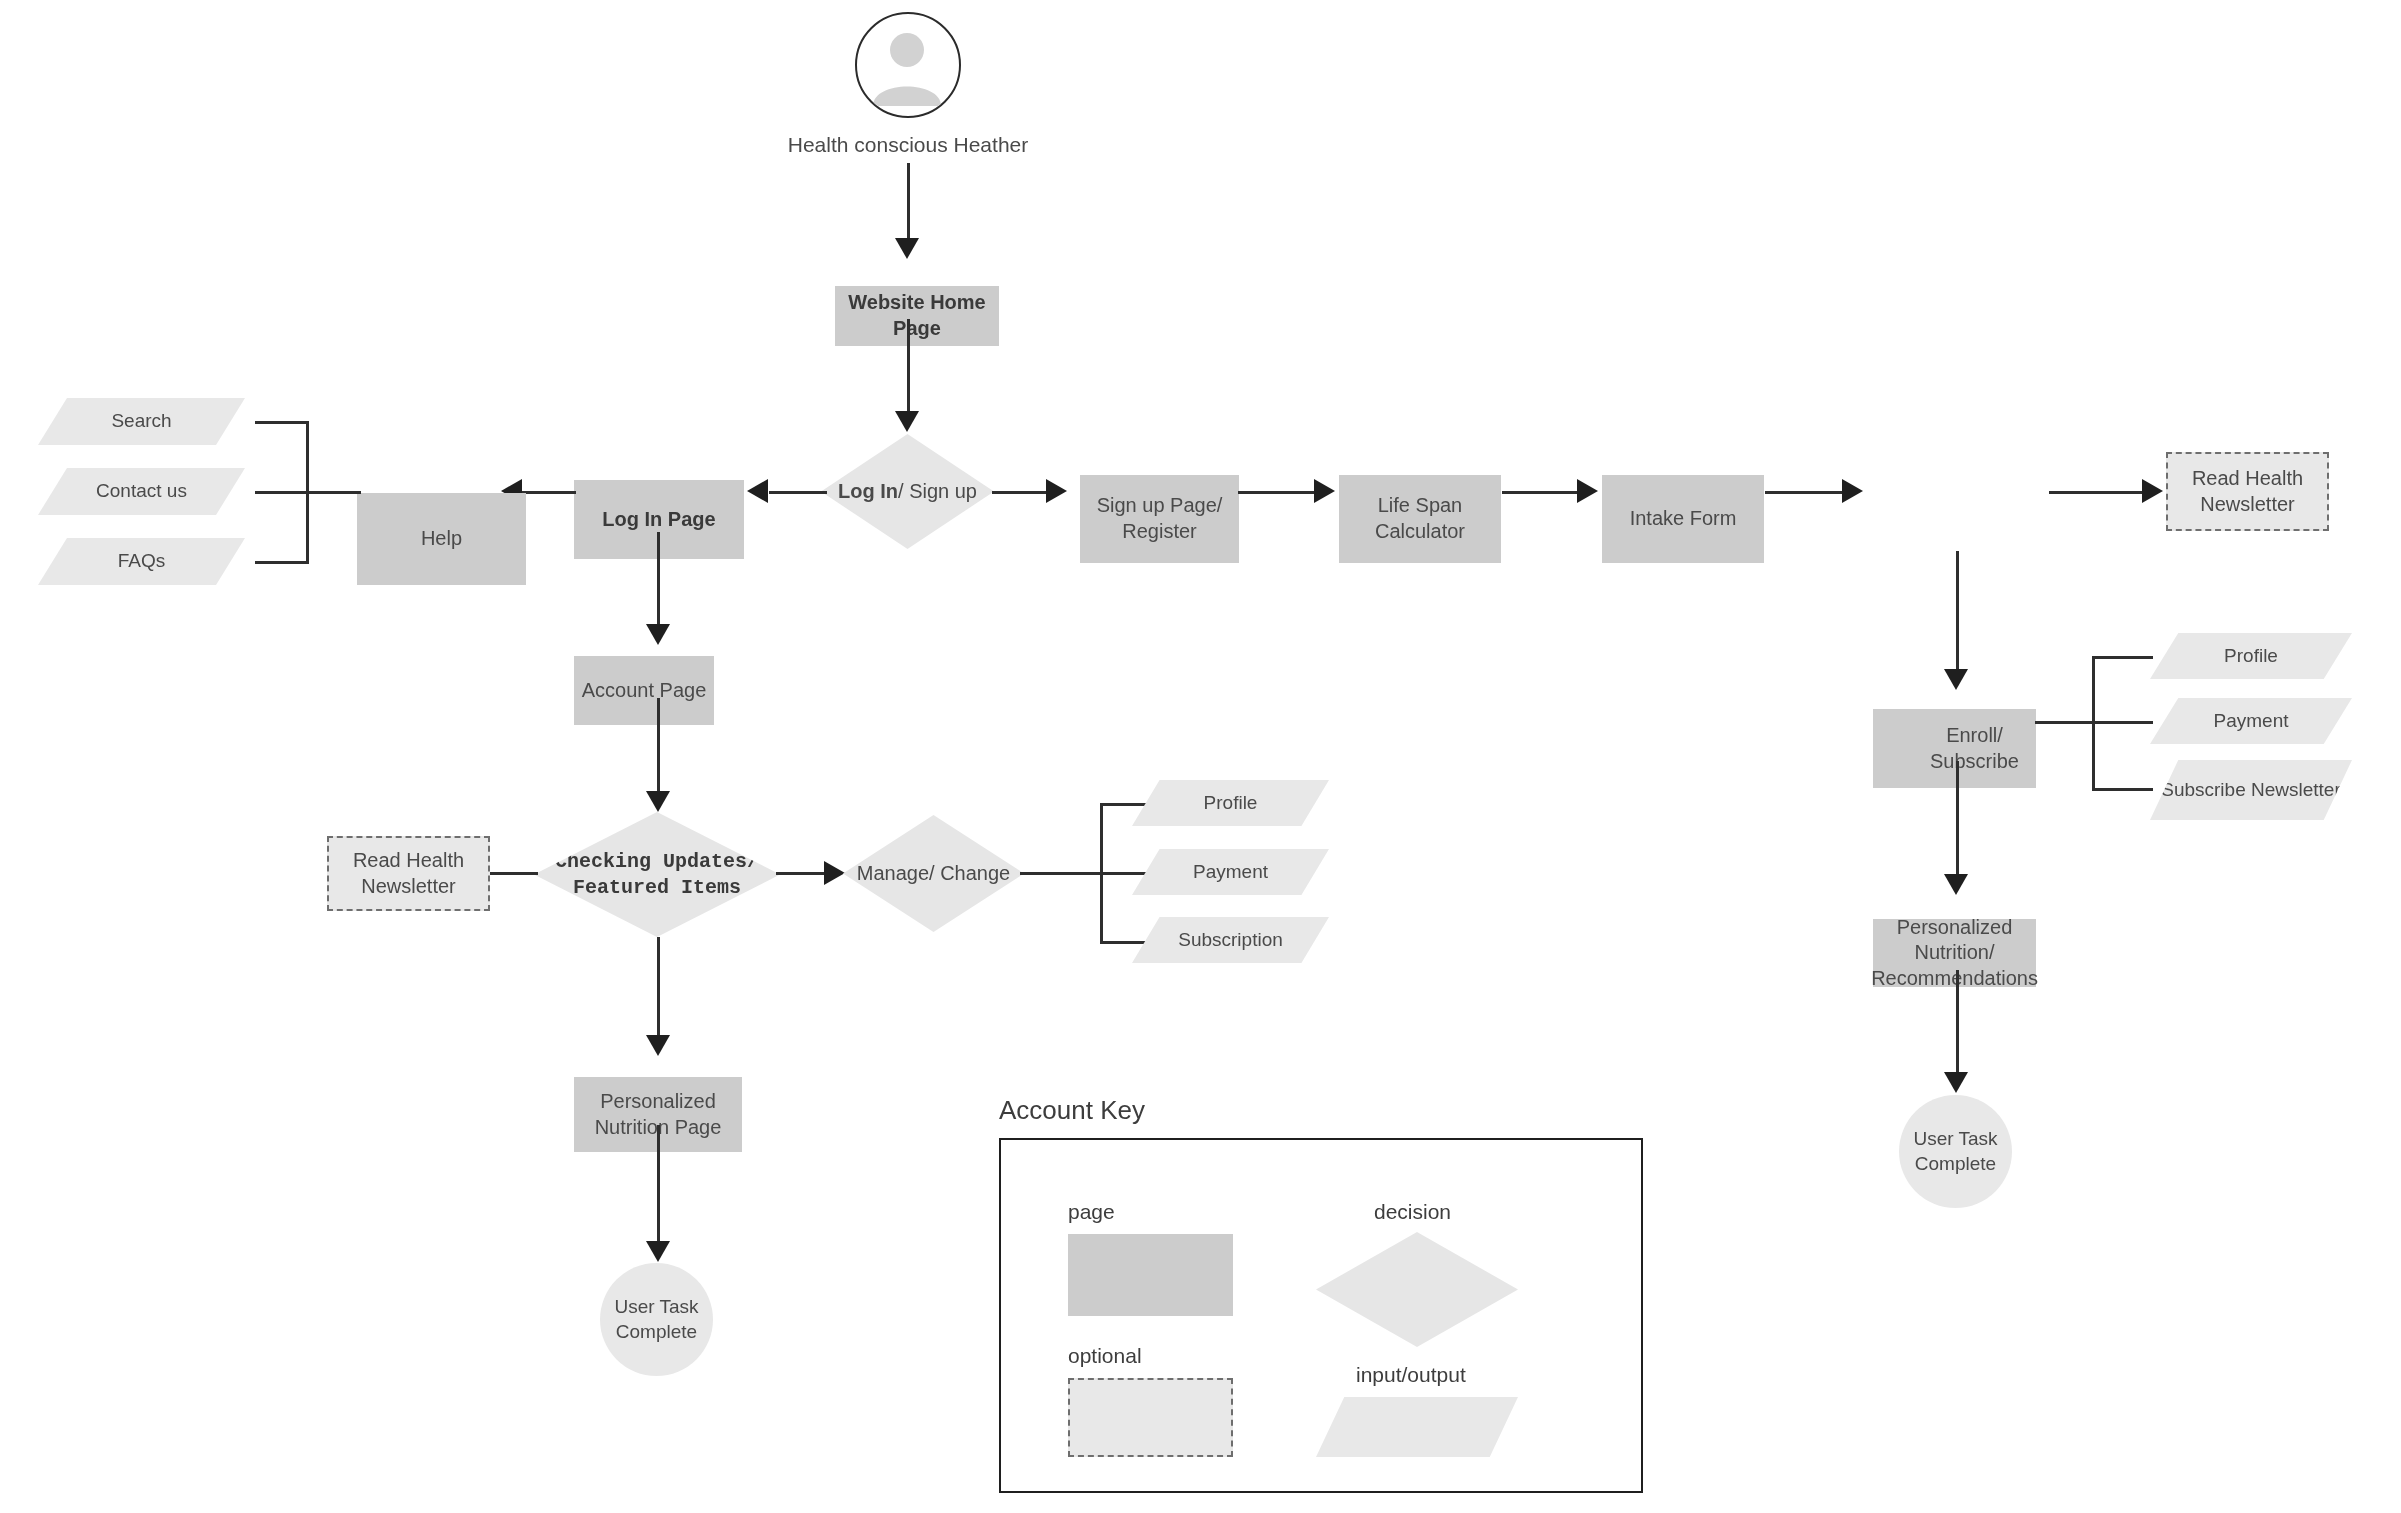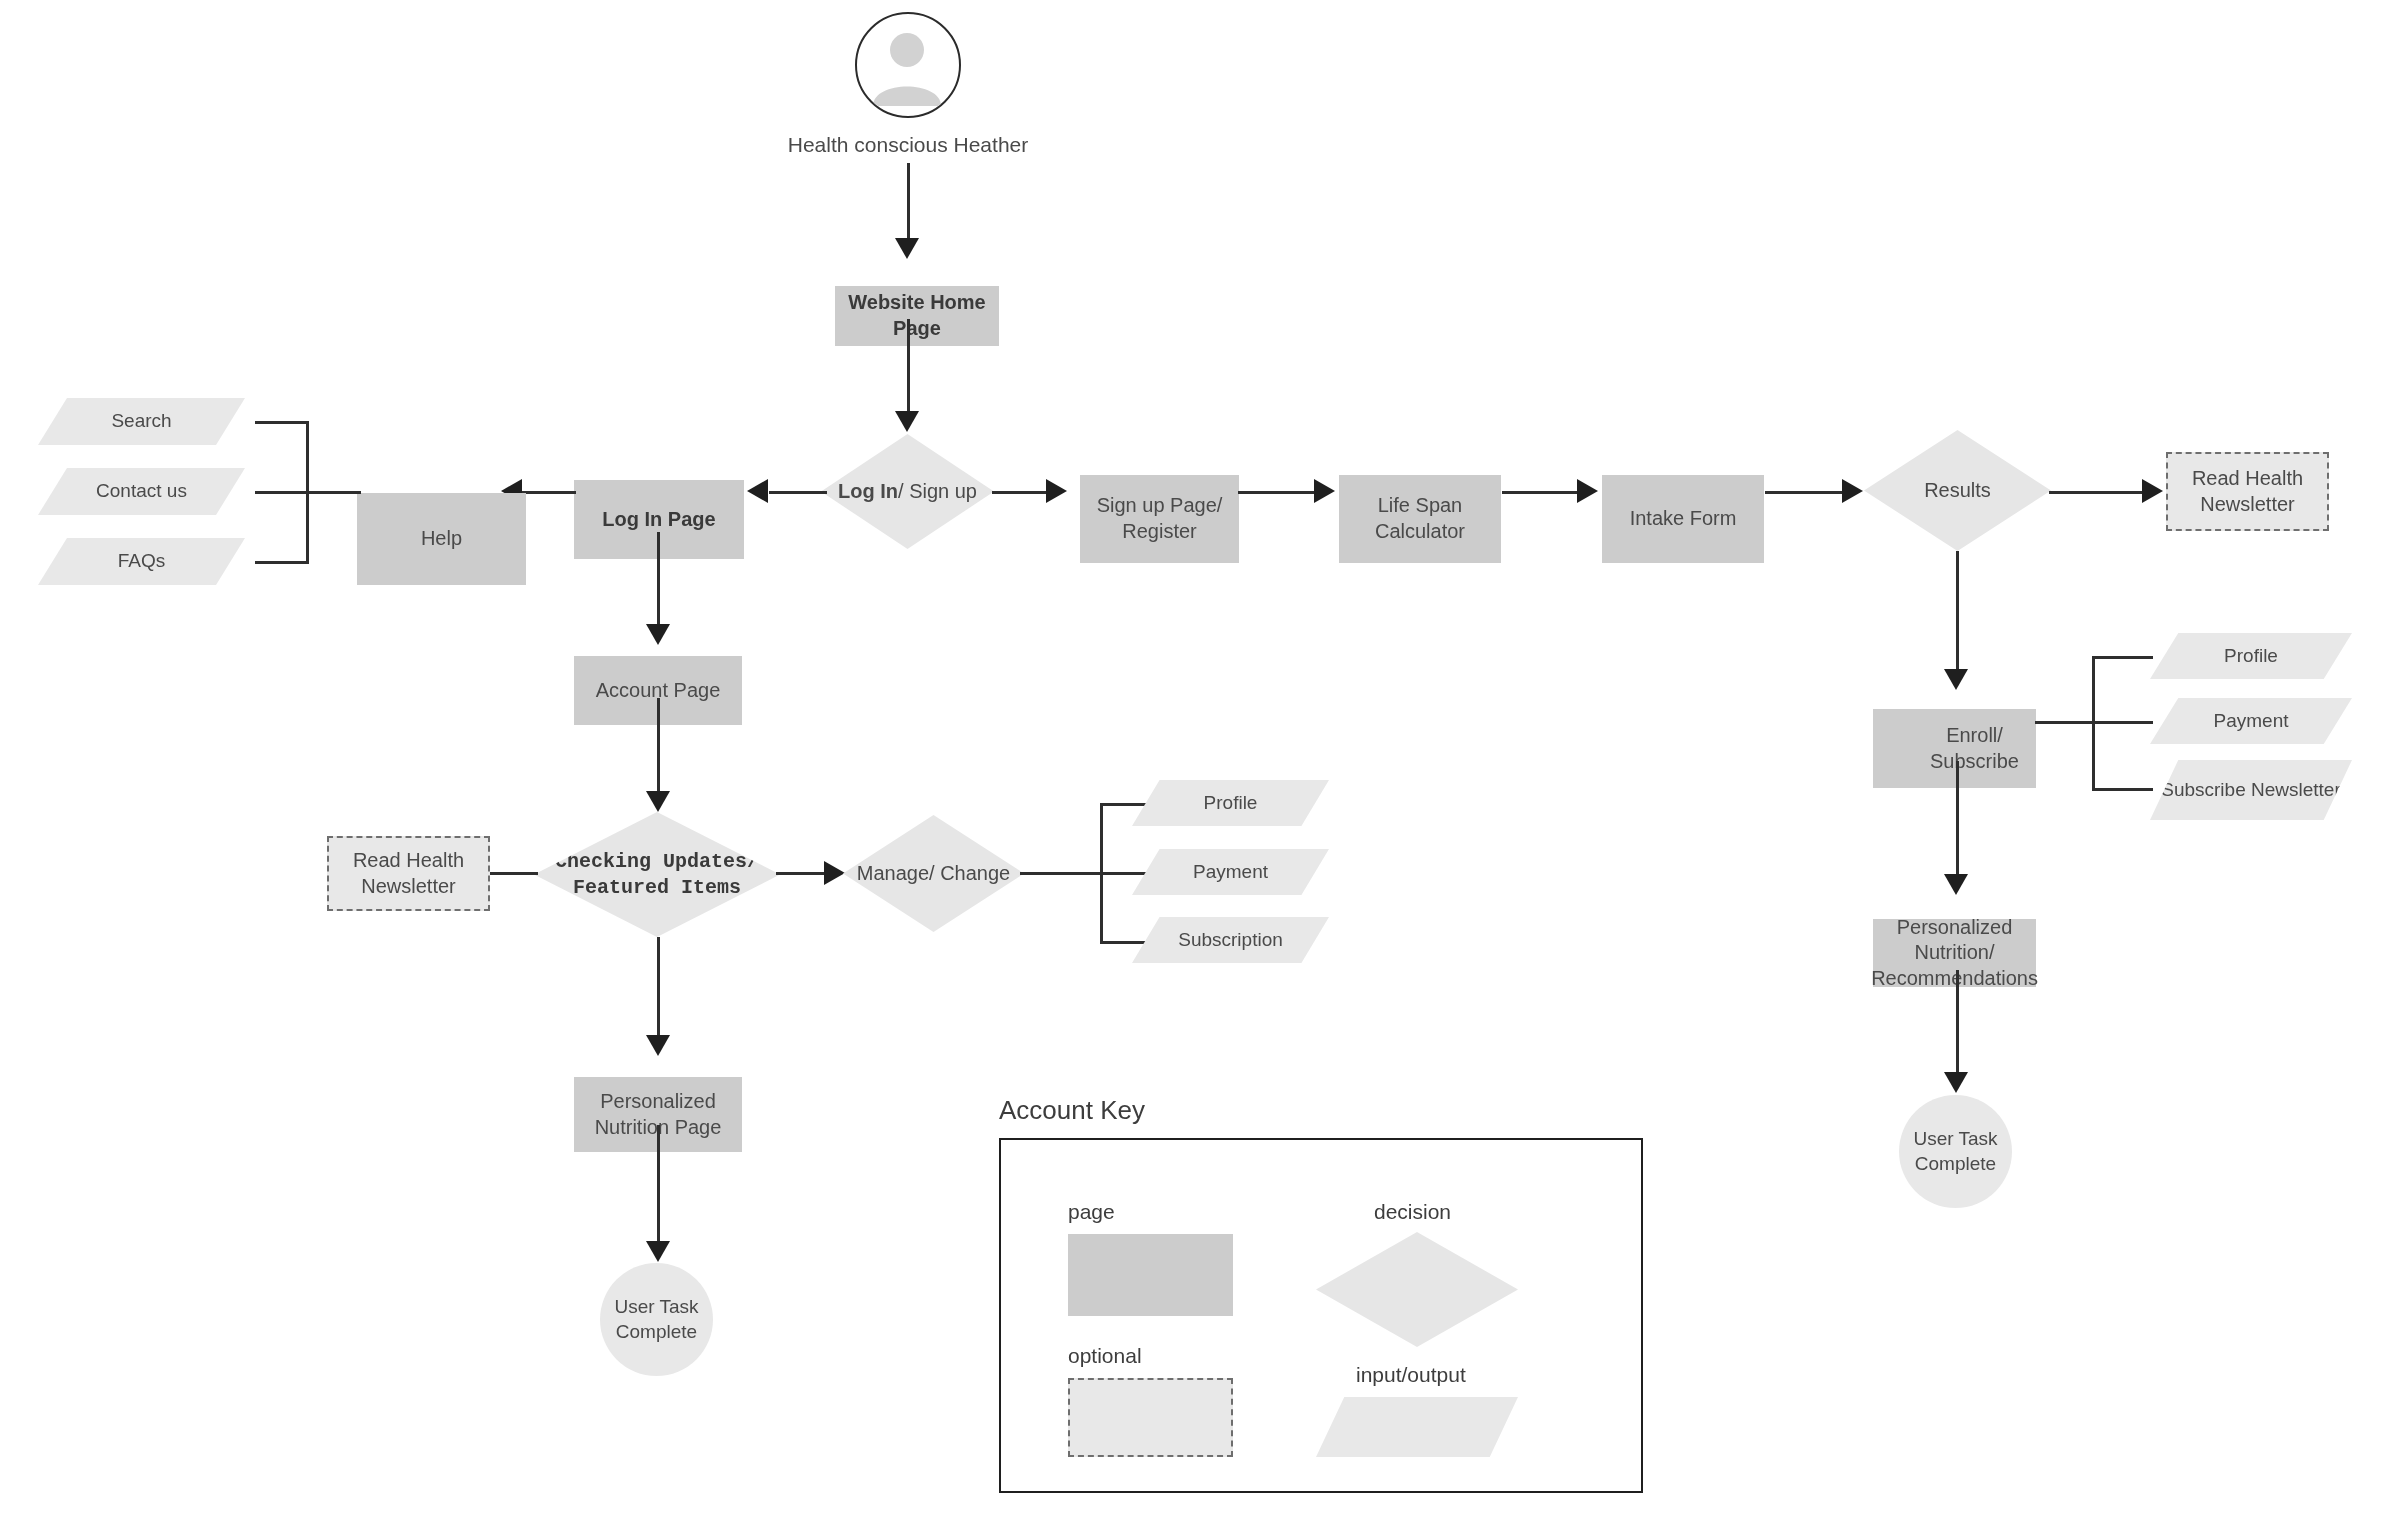--- a/index.html
+++ b/index.html
@@ -187,21 +187,21 @@
   <div class="ln ln-h" style="left:255px; top:491px; width:54px;"></div>
   <div class="ln ln-h" style="left:255px; top:561px; width:54px;"></div>
 
   <div class="node io-node" style="left:38px; top:398px; width:207px; height:47px;">Search</div>
   <div class="node io-node" style="left:38px; top:468px; width:207px; height:47px;">Contact us</div>
   <div class="node io-node" style="left:38px; top:538px; width:207px; height:47px;">FAQs</div>
 
   <div class="ln ln-v" style="left:657px; top:532px; height:96px;"></div>
   <div class="arrow arrow-down" style="left:646px; top:624px;"></div>
 
-  <div class="node page-node" style="left:574px; top:629px; width:168px; height:69px;">Account Page</div>
+  <div class="node page-node" style="left:574px; top:629px; width:140px; height:69px;">Account Page</div>
 
   <div class="ln ln-v" style="left:657px; top:698px; height:96px;"></div>
   <div class="arrow arrow-down" style="left:646px; top:791px;"></div>
 
   <div class="node decision-node bold" style="left:534px; top:812px; width:246px; height:125px;">
     <span class="inner">Checking Updates/ Featured Items</span>
   </div>
 
   <div class="ln ln-h" style="left:480px; top:872px; width:58px;"></div>
   <div class="arrow arrow-left" style="left:459px; top:861px;"></div>
@@ -243,23 +243,20 @@
   <div class="node page-node" style="left:1339px; top:448px; width:162px; height:88px;">Life Span Calculator</div>
 
   <div class="ln ln-h" style="left:1502px; top:491px; width:78px;"></div>
   <div class="arrow arrow-right" style="left:1577px; top:479px;"></div>
 
   <div class="node page-node" style="left:1602px; top:448px; width:162px; height:88px;">Intake Form</div>
 
   <div class="ln ln-h" style="left:1765px; top:491px; width:79px;"></div>
   <div class="arrow arrow-right" style="left:1842px; top:479px;"></div>
 
-  <div class="node decision-node" style="left:1864px; top:430px; width:187px; height:121px;">
-    <span class="inner">Results</span>
-  </div>
 
   <div class="ln ln-h" style="left:2049px; top:491px; width:96px;"></div>
   <div class="arrow arrow-right" style="left:2142px; top:479px;"></div>
 
   <div class="node optional-node" style="left:2166px; top:452px; width:163px; height:79px;">Read Health Newsletter</div>
 
   <div class="ln ln-v" style="left:1956px; top:551px; height:121px;"></div>
   <div class="arrow arrow-down" style="left:1944px; top:669px;"></div>
 
   <div class="node page-node" style="left:1873px; top:682px; width:163px; height:79px;padding-left:40px;">Enroll/ Subscribe</div>

